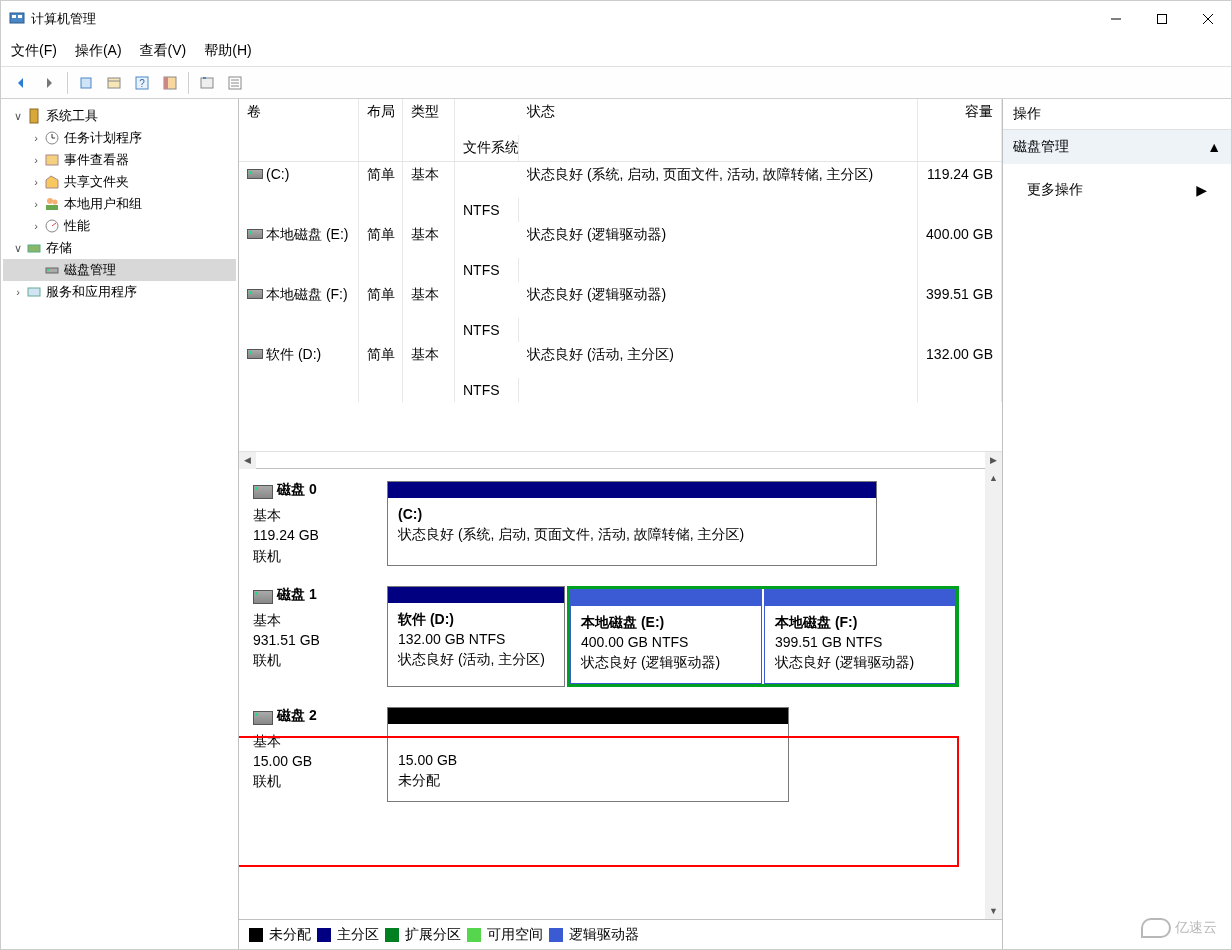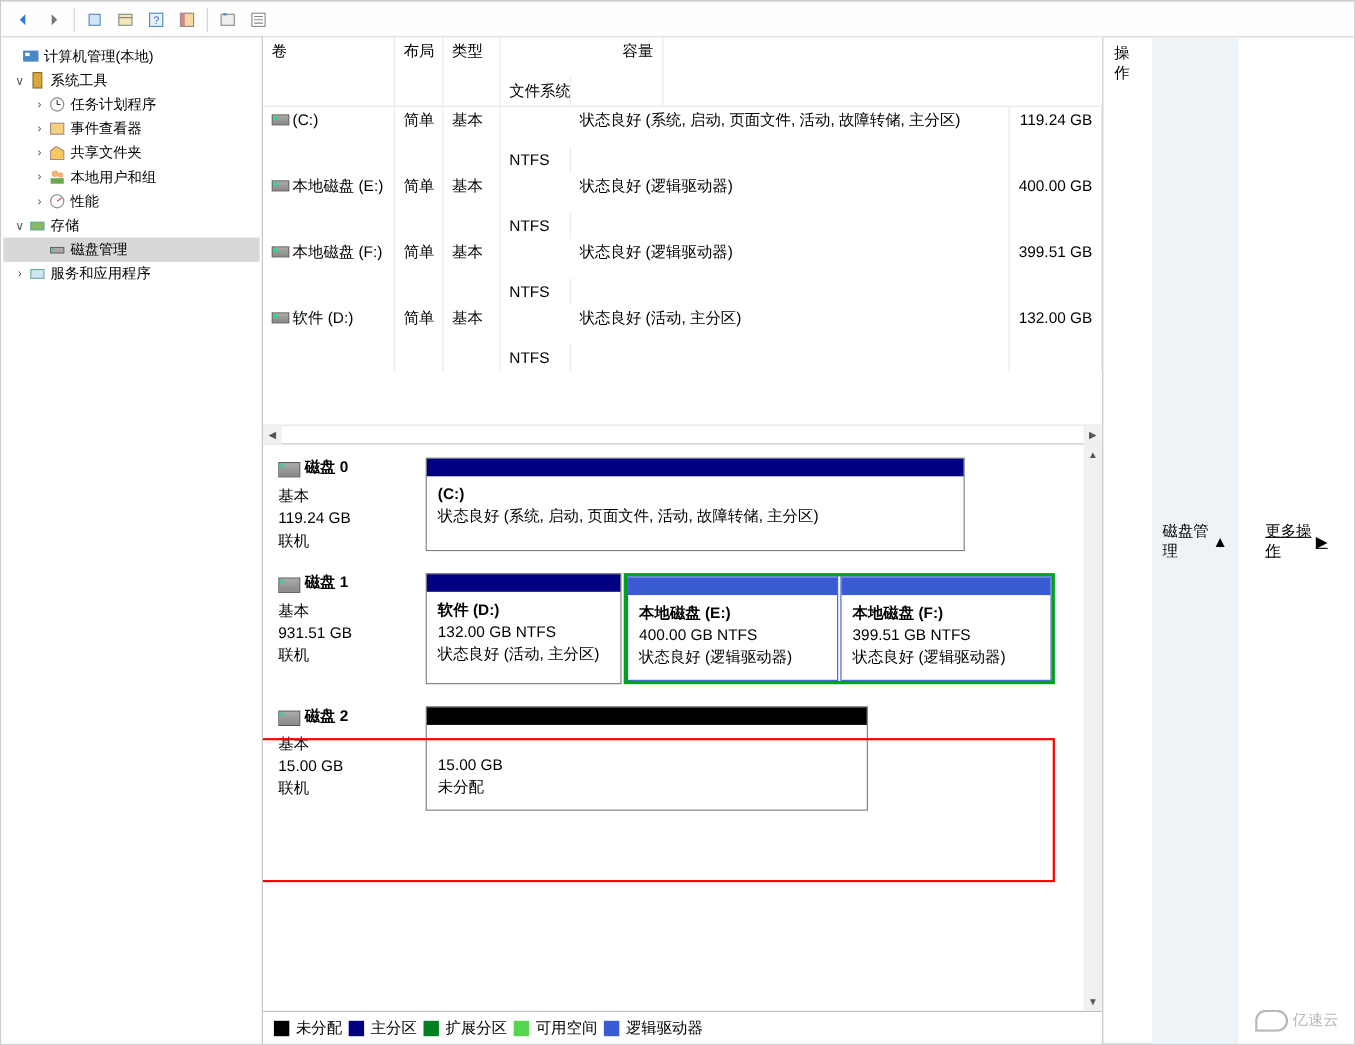--- a/index.html
+++ b/index.html
@@ -44,38 +44,72 @@
 .part { border: 1px solid #7a7a7a; display: flex; flex-direction: column; }
 .part-bar { height: 16px; }
 .bar-navy { background: #000080; }
 .bar-black { background: #000; }
 .part-body { padding: 6px 10px 10px; font-size: 14px; line-height: 1.45; }
 .part-body .pname { font-weight: bold; }
 .green-wrap { border: 3px solid #00a020; display: flex; gap: 2px; }
 .legend { height: 30px; border-top: 1px solid #c0c0c0; display: flex; align-items: center; padding-left: 10px; gap: 6px; font-size: 14px; }
 .legend .sw { width: 14px; height: 14px; }
 .legend .sw.black { background: #000; } .legend .sw.navy { background: #000080; } .legend .sw.green { background: #008020; } .legend .sw.lime { background: #56d64d; } .legend .sw.blue { background: #3b5bd4; }
-.right-panel { width: 228px; display: flex; flex-direction: row; }
+.right-panel { width: 228px; display: flex; flex-direction: column; }
 .rp-head { padding: 6px 10px; border-bottom: 1px solid #e0e0e0; font-size: 14px; }
 .rp-item { padding: 8px 10px; display: flex; align-items: center; justify-content: space-between; cursor: pointer; background: #eef3f8; font-size: 14px; }
-.rp-sub { padding: 17px 24px; font-size: 14px; display: flex; align-items: center; justify-content: space-between; cursor: pointer; text-decoration: underline; }
+.rp-sub { padding: 17px 24px; font-size: 14px; display: flex; align-items: center; justify-content: space-between; cursor: pointer; }
 .red-box { position: absolute; border: 2px solid #ff0000; pointer-events: none; }
 .watermark { position: fixed; right: 15px; bottom: 12px; font-size: 14px; color: #b8b8b8; }
 .watermark .wc { display: inline-block; width: 30px; height: 20px; border: 2px solid #b8b8b8; border-radius: 12px 12px 12px 0; margin-right: 4px; vertical-align: middle; position: relative; }
 .drive-icn { display: inline-block; width: 16px; height: 10px; background: linear-gradient(#aaa,#888); border: 1px solid #555; position: relative; margin-right: 3px; }
 .drive-icn:after { content: ''; position: absolute; left: 1px; top: 1px; width: 3px; height: 3px; background: #2d8; }
 .vsbar { position: absolute; right: 0; top: 0; width: 17px; height: 100%; background: #f0f0f0; display: flex; flex-direction: column; }
 .vsbar .vbtn { height: 17px; display: flex; align-items: center; justify-content: center; font-size: 9px; color: #555; }
 </style>
 </head>
 <body>
 
 <div class="window">
 
-
+  <div class="titlebar">
+    <span class="icon">
+      <svg viewBox="0 0 16 16">
+          <rect x="1" y="2" width="14" height="10" fill="#4a87c7" stroke="#2a5a8a"></rect>
+          <rect x="3" y="4" width="4" height="3" fill="#fff"></rect>
+          <rect x="9" y="4" width="4" height="3" fill="#fff"></rect>
+        </svg>
+    </span>
+    <span class="title">计算机管理</span>
+    <div class="winbtns">
+      <div class="winbtn">
+          <svg viewBox="0 0 12 12">
+            <line x1="1" y1="6" x2="11" y2="6" stroke="#000"></line>
+          </svg>
+        </div>
+      <div class="winbtn">
+          <svg viewBox="0 0 12 12">
+            <rect x="1.5" y="1.5" width="9" height="9" stroke="#000" fill="none"></rect>
+          </svg>
+        </div>
+      <div class="winbtn">
+          <svg viewBox="0 0 12 12">
+            <line x1="1" y1="1" x2="11" y2="11" stroke="#000"></line>
+            <line x1="11" y1="1" x2="1" y2="11" stroke="#000"></line>
+          </svg>
+        </div>
+    </div>
+  </div>
+
+  <div class="menubar">
+    <span>文件(F)</span>
+    <span>操作(A)</span>
+    <span>查看(V)</span>
+    <span>帮助(H)</span>
+  </div>
 
   <div class="toolbar">
     <div class="tbtn">
         <svg width="16" height="16" viewBox="0 0 16 16">
           <path d="M10 3 L5 8 L10 13" fill="#2a7fd4"></path>
         </svg>
       </div>
     <div class="tbtn">
         <svg width="16" height="16" viewBox="0 0 16 16">
           <path d="M6 3 L11 8 L6 13" fill="#777"></path>
@@ -118,30 +152,20 @@
           <line x1="4" y1="5" x2="12" y2="5" stroke="#888"></line>
           <line x1="4" y1="8" x2="12" y2="8" stroke="#888"></line>
           <line x1="4" y1="11" x2="12" y2="11" stroke="#888"></line>
         </svg>
       </div>
   </div>
 
   <div class="content">
 
     <div class="tree">
-      <div class="tree-row ind0">
-          <span class="exp"></span>
-          <span class="icn">
-            <svg width="16" height="16" viewBox="0 0 16 16">
-              <rect x="1" y="3" width="14" height="10" fill="#4a87c7"></rect>
-              <rect x="3" y="5" width="4" height="3" fill="#fff"></rect>
-            </svg>
-          </span>
-          <span class="lbl">计算机管理(本地)</span>
-        </div>
       <div class="tree-row ind1">
           <span class="exp">∨</span>
           <span class="icn">
             <svg width="16" height="16" viewBox="0 0 16 16">
               <rect x="4" y="1" width="8" height="14" fill="#d8a838" stroke="#8a6a28"></rect>
             </svg>
           </span>
           <span class="lbl">系统工具</span>
         </div>
       <div class="tree-row ind2">
@@ -224,20 +248,21 @@
         </div>
     </div>
 
     <div class="center">
       <div class="vol-list">
         <div class="vol-head">
           <div class="c-vol">卷</div>
           <div class="c-lay">布局</div>
           <div class="c-typ">类型</div>
           <div class="c-fs">文件系统</div>
+          <div class="c-st">状态</div>
           <div class="c-cap">容量</div>
         </div>
         <div id="vol-rows">
             <div class="vol-row">
               <div class="c-vol"><span class="drive-icn"></span>(C:)</div>
               <div class="c-lay">简单</div>
               <div class="c-typ">基本</div>
               <div class="c-fs">NTFS</div>
               <div class="c-st">状态良好 (系统, 启动, 页面文件, 活动, 故障转储, 主分区)</div>
               <div class="c-cap">119.24 GB</div>

